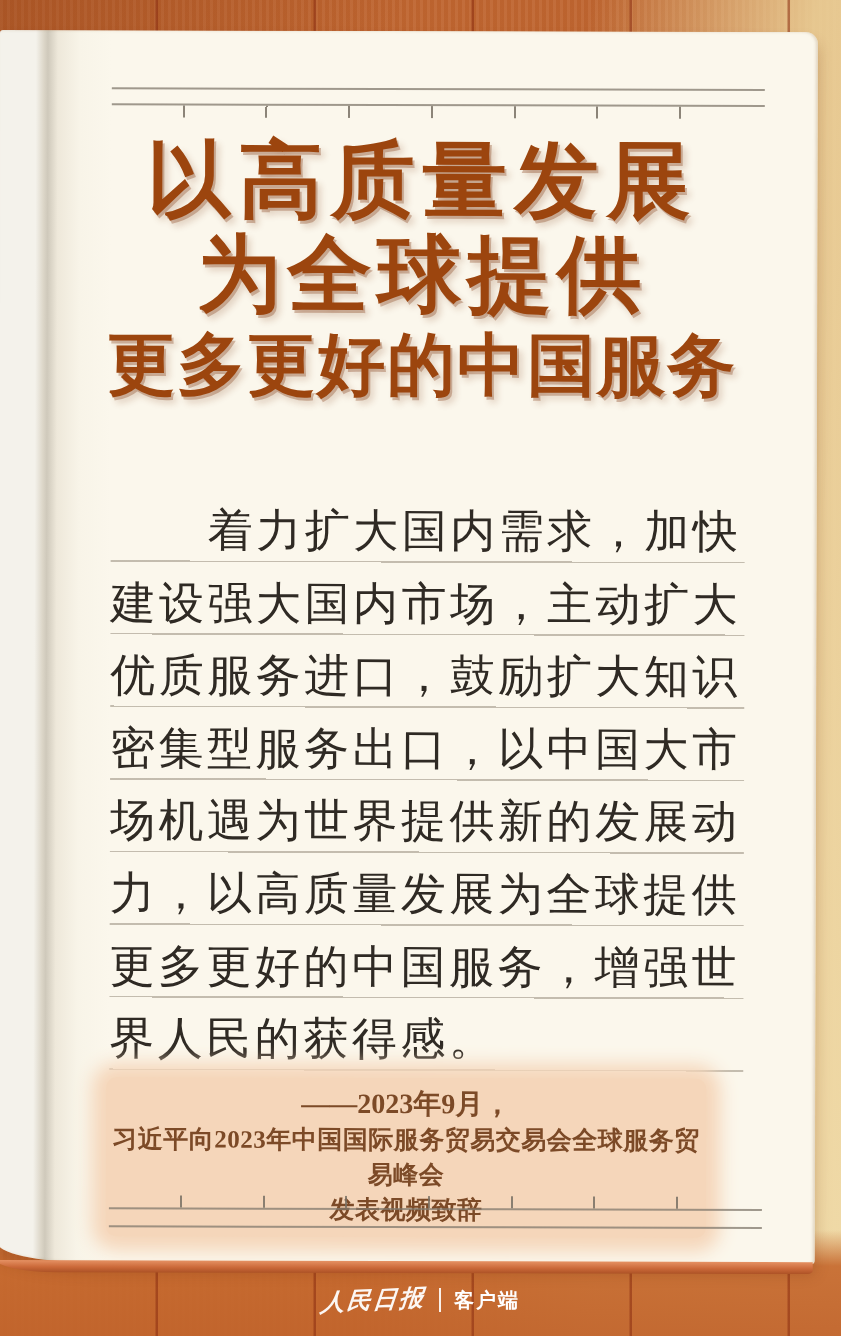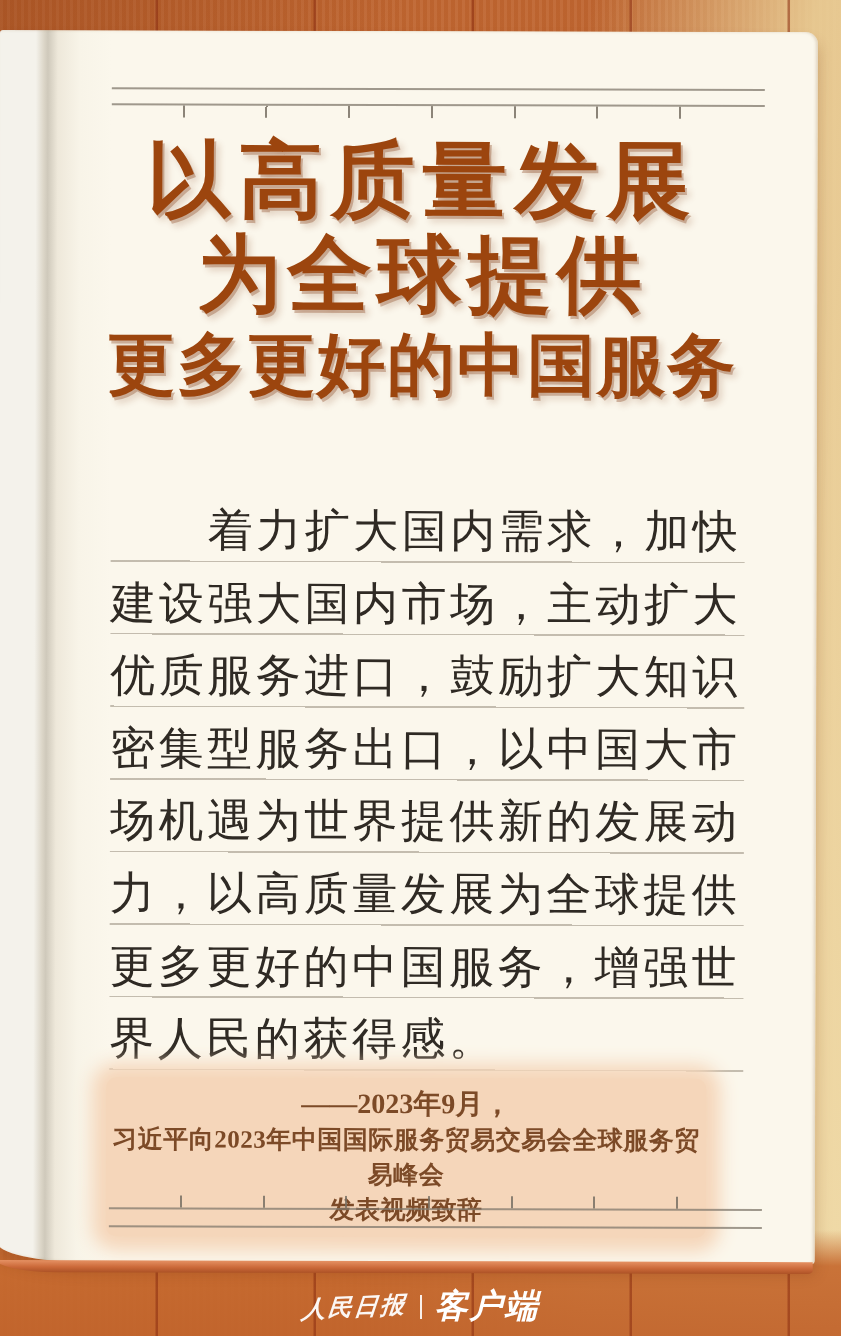--- a/index.html
+++ b/index.html
@@ -72,21 +72,21 @@
   .attr-l1{font-size:28px;line-height:36px;}
   .attr-l2,.attr-l3{font-size:25px;line-height:35px;letter-spacing:.5px;}
   
   .footer{position:absolute;left:0;right:0;top:1284px;text-align:center;color:#fff;}
   .brand-script{display:inline-block;font-family:"DejaVu Serif","Liberation Serif",serif;
     font-style:italic;font-weight:bold;font-size:24px;transform:skewX(-8deg) rotate(-3deg);
     letter-spacing:2px;opacity:.95;vertical-align:middle;}
   .logo-divider{display:inline-block;width:2px;height:24px;background:rgba(255,255,255,.9);
     margin:0 9px 0 10px;vertical-align:middle;}
   .brand-name{display:inline-block;font-family:"Liberation Sans","DejaVu Sans",sans-serif;
-    font-weight:bold;font-size:33px;letter-spacing:2px;vertical-align:middle;font-style:italic;}
+    font-weight:bold;font-size:20px;letter-spacing:2px;vertical-align:middle;}
 </style>
 </head>
 <body>
 
 <div class="page">
 
   <div class="rule-line rt-1"></div>
   <div class="rule-line rt-2"></div>
   <div class="ticks rt-ticks"></div>
 

